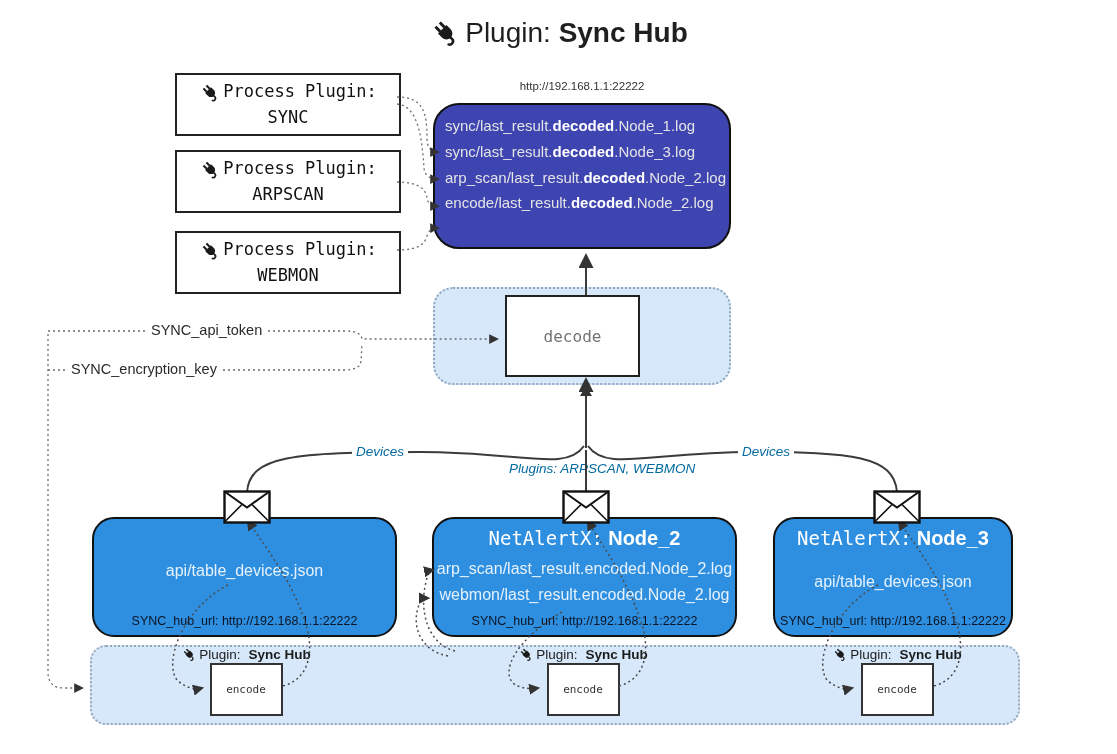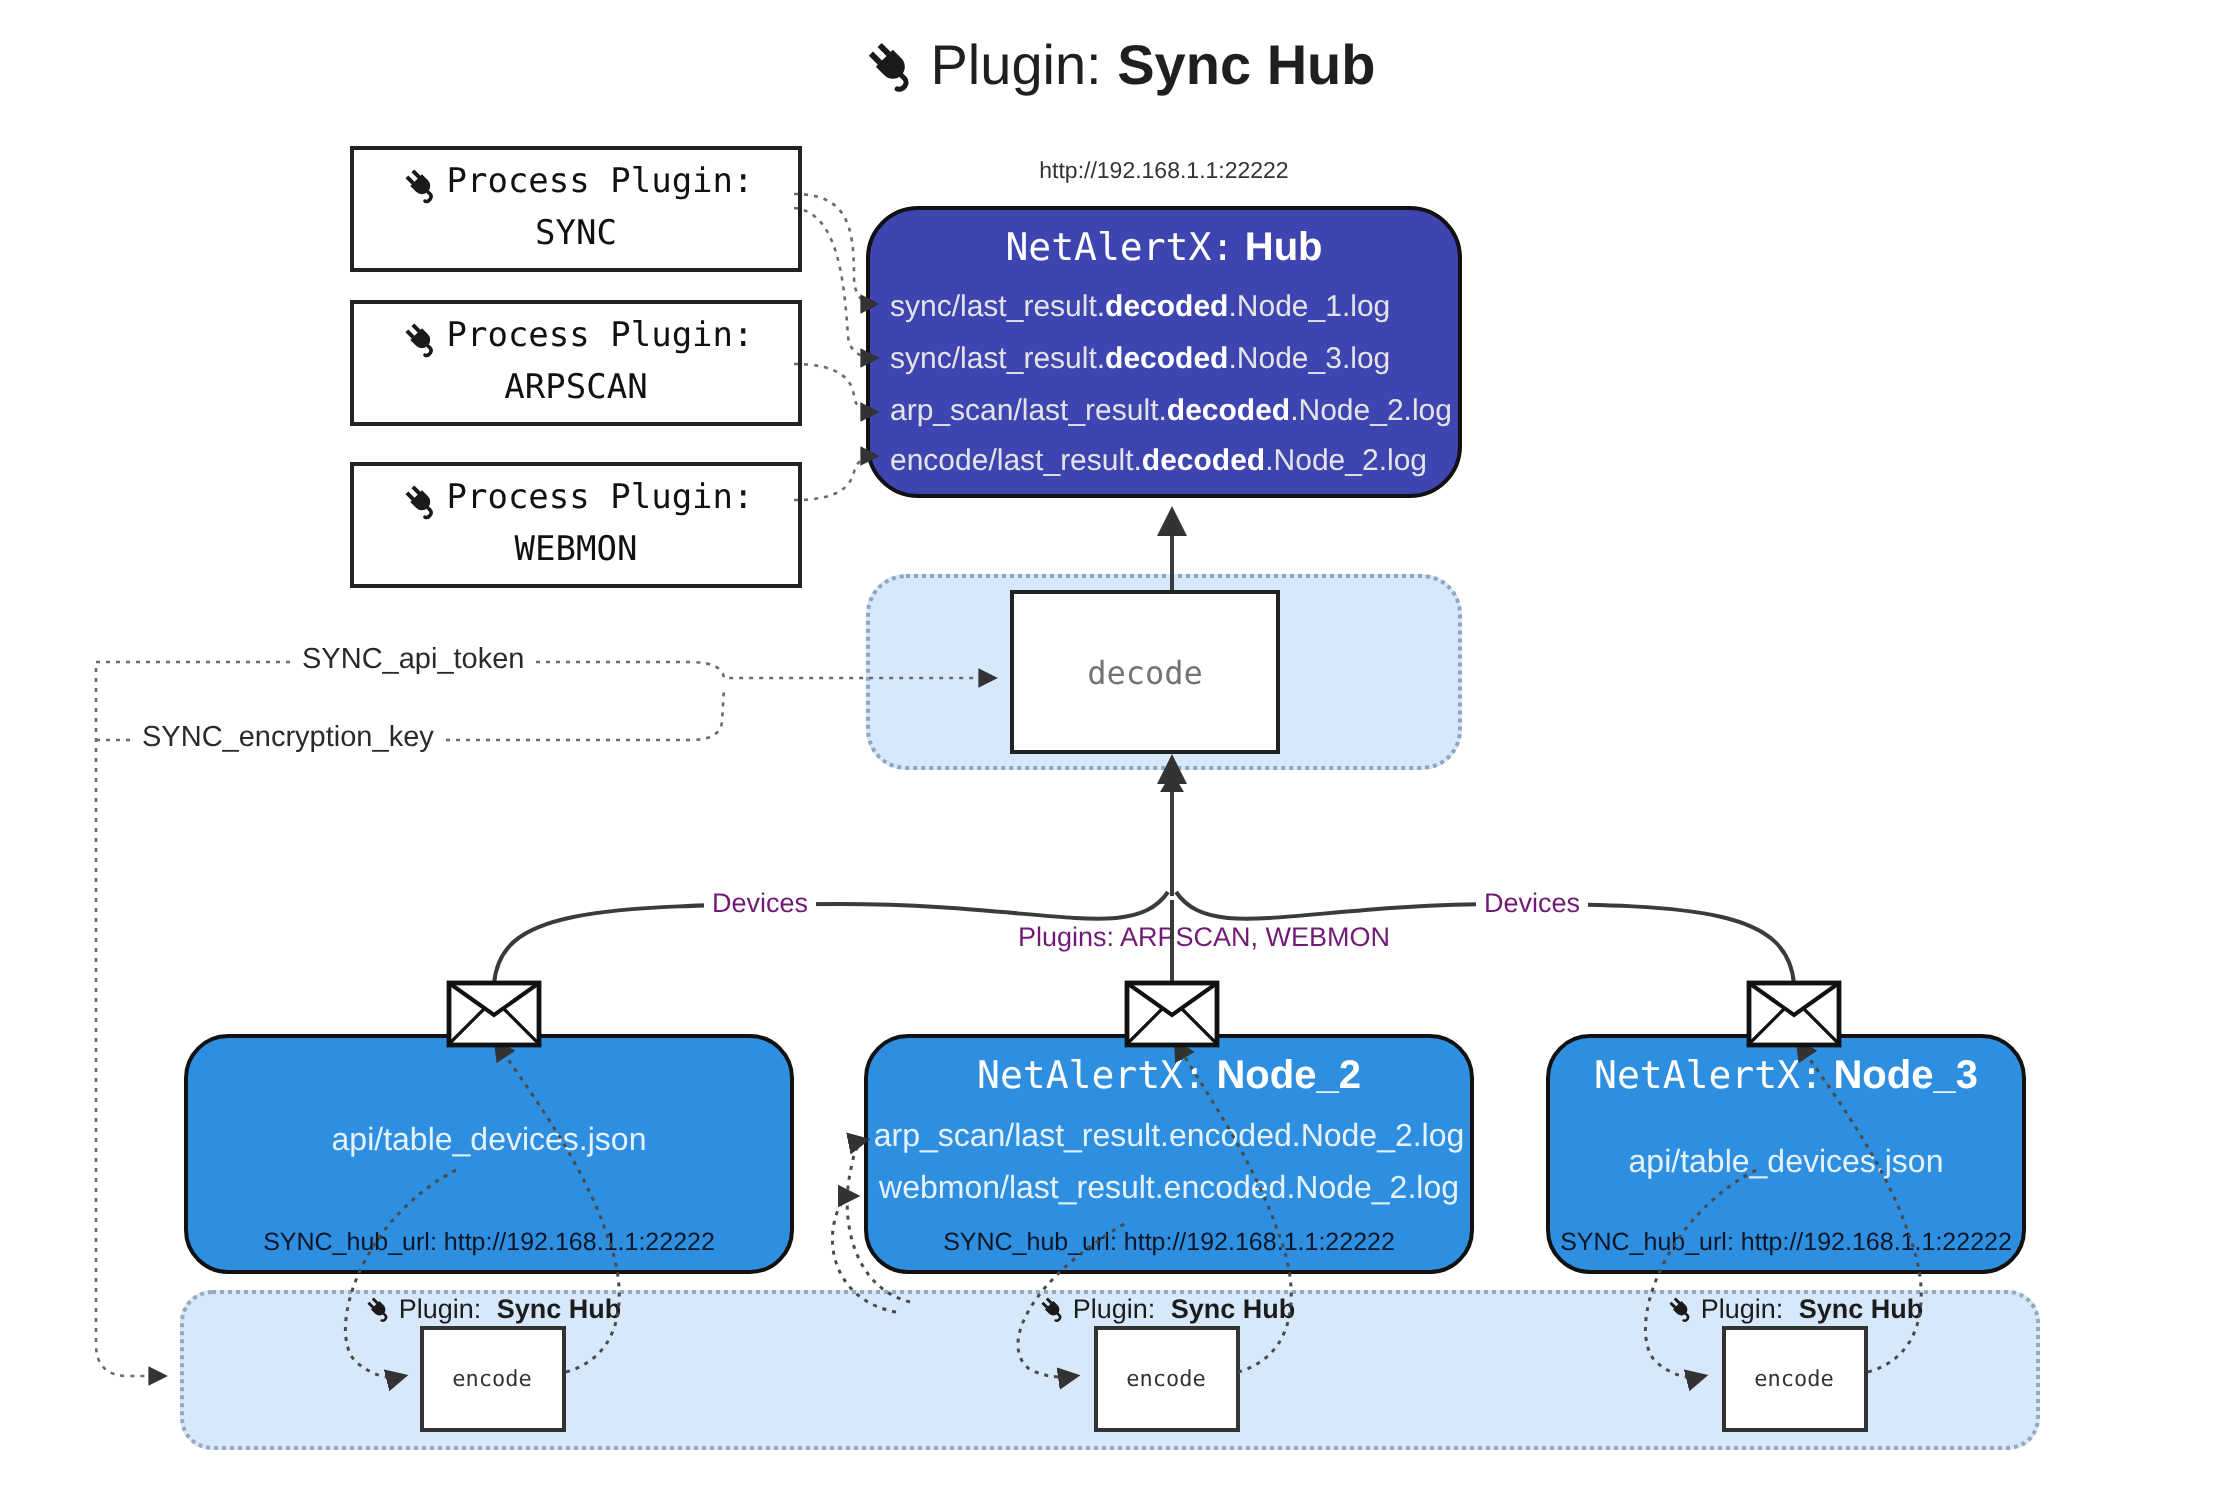--- a/index.html
+++ b/index.html
@@ -33,21 +33,21 @@
   
   .dec-wrap{left:433px;top:287px;width:298px;height:98px;background:var(--panel_fill,#d7e8fb);
             border:2px dotted #8fa6c0;border-radius:20px;z-index:1;box-sizing:border-box;}
   .dec-box{left:505px;top:295px;width:135px;height:82px;background:#fff;border:2.5px solid #222;
            z-index:1;display:flex;align-items:center;justify-content:center;font-size:16px;color:#737373;box-sizing:border-box;}
 
   
   .tok{background:#fff;font-size:14.5px;color:#2a2a2a;z-index:3;padding:0 3px;white-space:nowrap;}
 
   
-  .edge-lab{background:#fff;font-size:13.5px;color:#701a75;z-index:3;padding:0 4px;white-space:nowrap;}
+  .edge-lab{background:#fff;font-size:13.5px;color:#0369a1;z-index:3;padding:0 4px;white-space:nowrap;font-style:italic;}
   .edge-lab.nobg{background:transparent;z-index:1;}
 
   
   .node{top:517px;width:305px;height:120px;background:var(--node_fill,#2e8fe0);
         border:2.5px solid #111;border-radius:22px;z-index:1;box-sizing:border-box;
         display:flex;flex-direction:column;align-items:center;padding-top:8px;}
   .node-title{font-size:19px;color:#fff;}
   .node-title b{font-size:20px;font-weight:700;}
   .node-files{flex:1;display:flex;flex-direction:column;justify-content:center;gap:8px;width:100%;}
   .node-file{font-size:16px;color:rgba(255,255,255,.88);text-align:center;white-space:nowrap;}
@@ -122,22 +122,20 @@
         <svg class="plug-ic" viewBox="0 0 24 24">
           <use href="#plug"></use>
         </svg>
         <span>Process Plugin:</span>
       </span>
     <span>WEBMON</span>
   </div>
 
   <div class="abs hub-url">http://192.168.1.1:22222</div>
   <div class="abs hub">
-    <div class="hub-title"><span class="mono">NetAlertX:</span>
-      <b>Hub</b></div>
     <div class="hub-log"><span>sync/last_result.</span><b>decoded</b><span>.Node_1.log</span></div>
     <div class="hub-log"><span>sync/last_result.</span><b>decoded</b><span>.Node_3.log</span></div>
     <div class="hub-log"><span>arp_scan/last_result.</span><b>decoded</b><span>.Node_2.log</span></div>
     <div class="hub-log"><span>encode/last_result.</span><b>decoded</b><span>.Node_2.log</span></div>
   </div>
 
   <div class="abs dec-wrap"></div>
   <div class="abs dec-box mono">decode</div>
 
   <div class="abs tok" style="left:148px;top:322px">SYNC_api_token</div>

